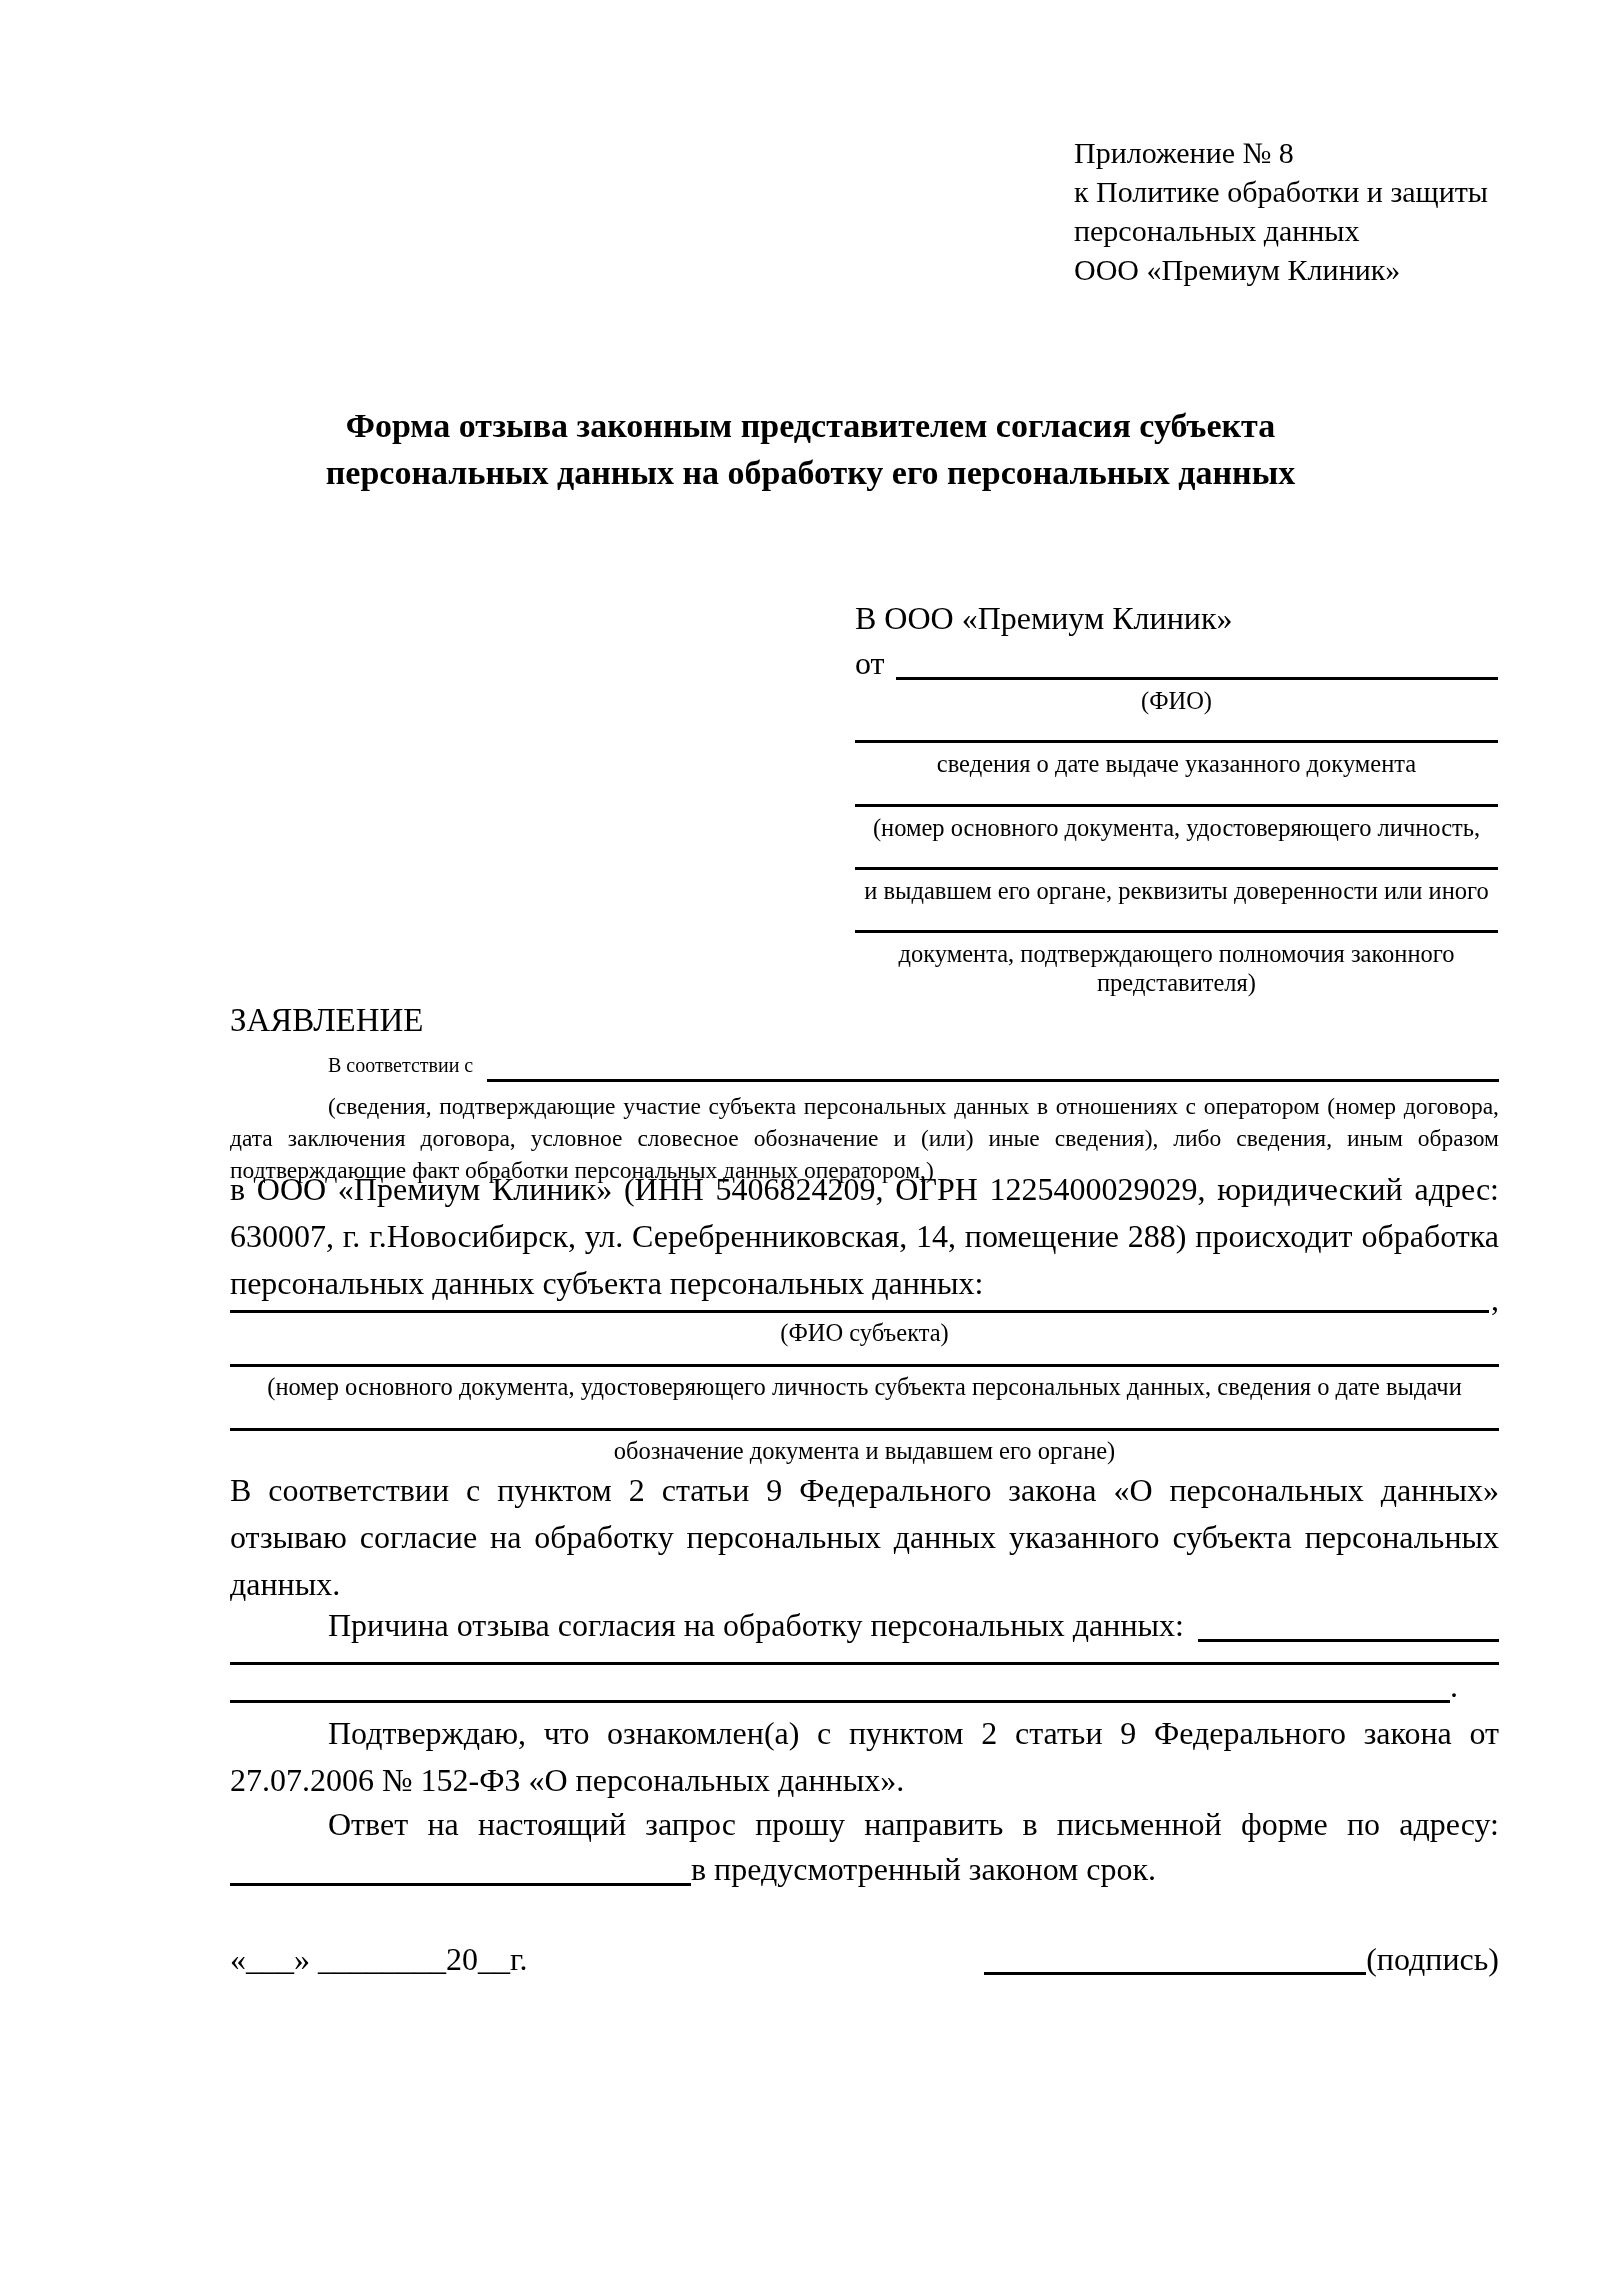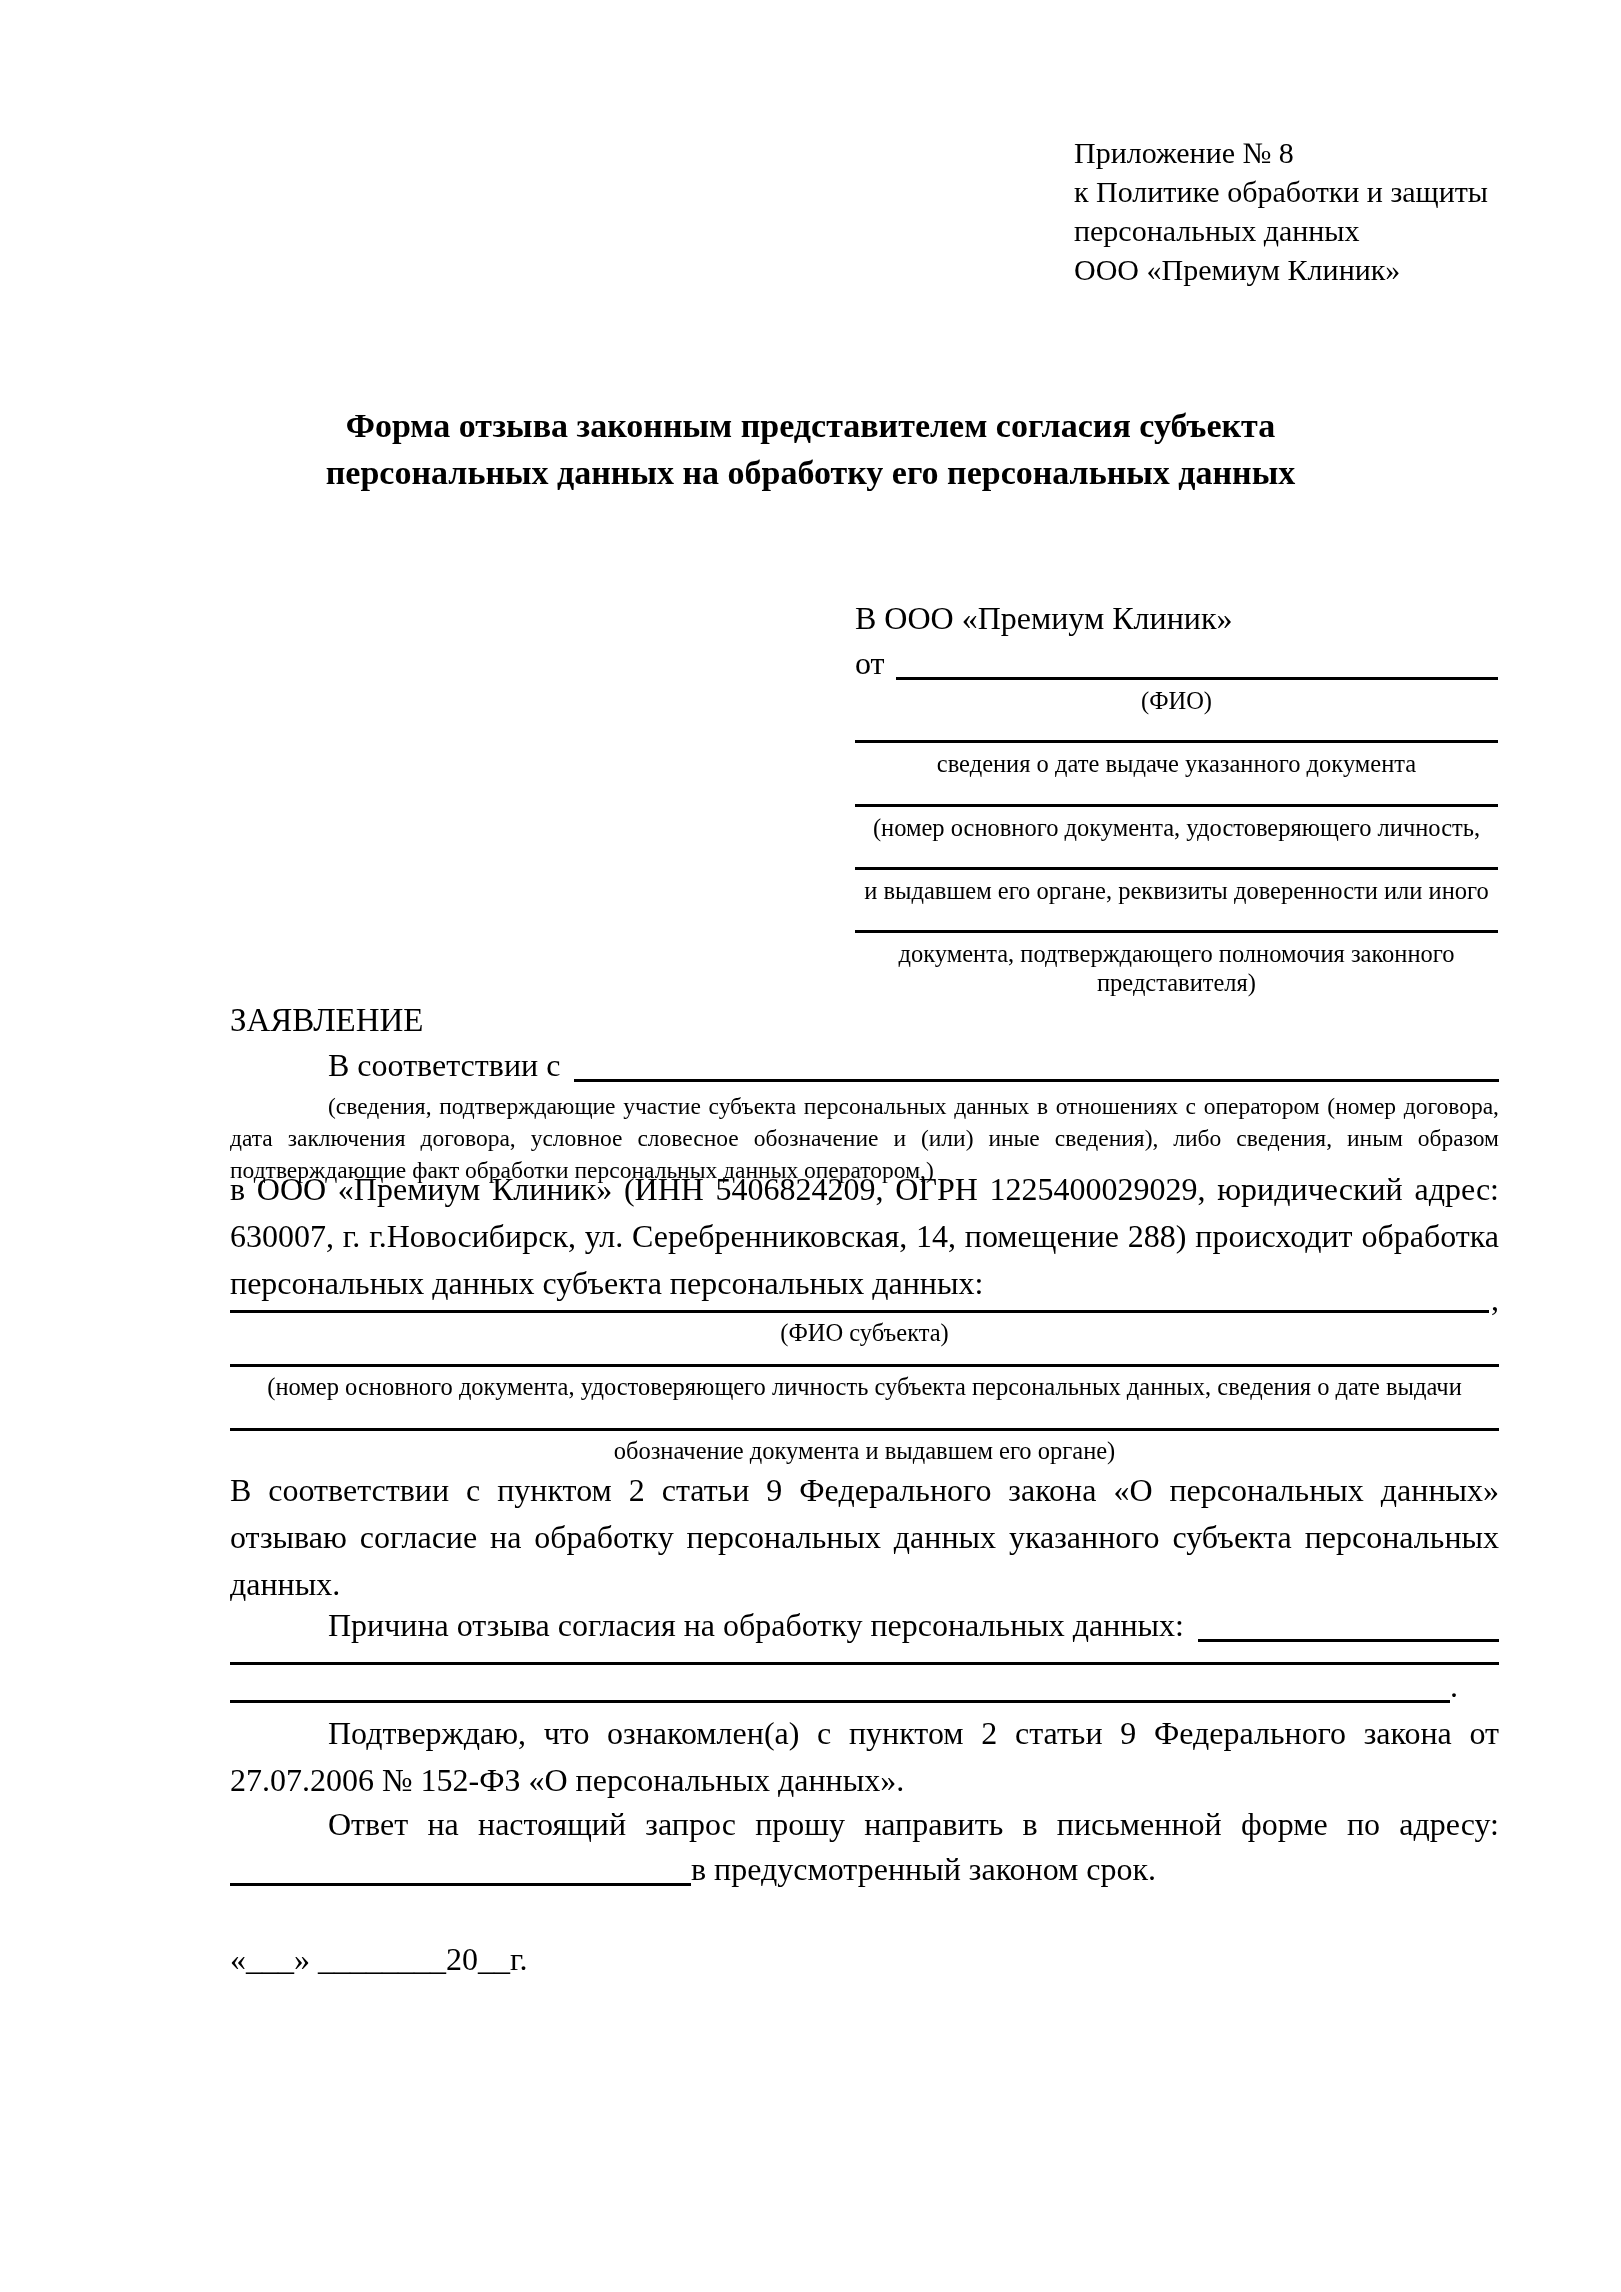--- a/index.html
+++ b/index.html
@@ -57,21 +57,21 @@
     left: 230px; top: 1002px;
     width: 1269px;
     font-size: 33px;
     text-align: left;
   }
   .accordance {
     position: absolute;
     left: 230px; top: 1045px;
     width: 1269px;
     display: flex;
-    font-size: 32px;
+    font-size: 20px;
     line-height: 40px;
   }
   .accordance .lbl { margin-left: 98px; padding-right: 13.7px; white-space: nowrap; }
 
   .small-cap-par {
     position: absolute;
     left: 230px; top: 1090px;
     width: 1269px;
     font-size: 23.5px;
     line-height: 32px;
@@ -263,16 +263,20 @@
   <div class="confirm-par">Подтверждаю, что ознакомлен(а) с пунктом 2 статьи 9 Федерального закона от 27.07.2006 № 152-ФЗ «О персональных данных».</div>
 
   <div class="reply-line">Ответ на настоящий запрос прошу направить в письменной форме по адресу:</div>
   <div class="reply-row">
     <span class="fill"></span>
     <span>в предусмотренный законом срок.</span>
   </div>
 
   <div class="footer">
     <div>«___» ________20__г.</div>
+    <div class="sig-block">
+      <span class="fill"></span>
+      <span>(подпись)</span>
+    </div>
   </div>
 
 </div>
 
 
 </body></html>

